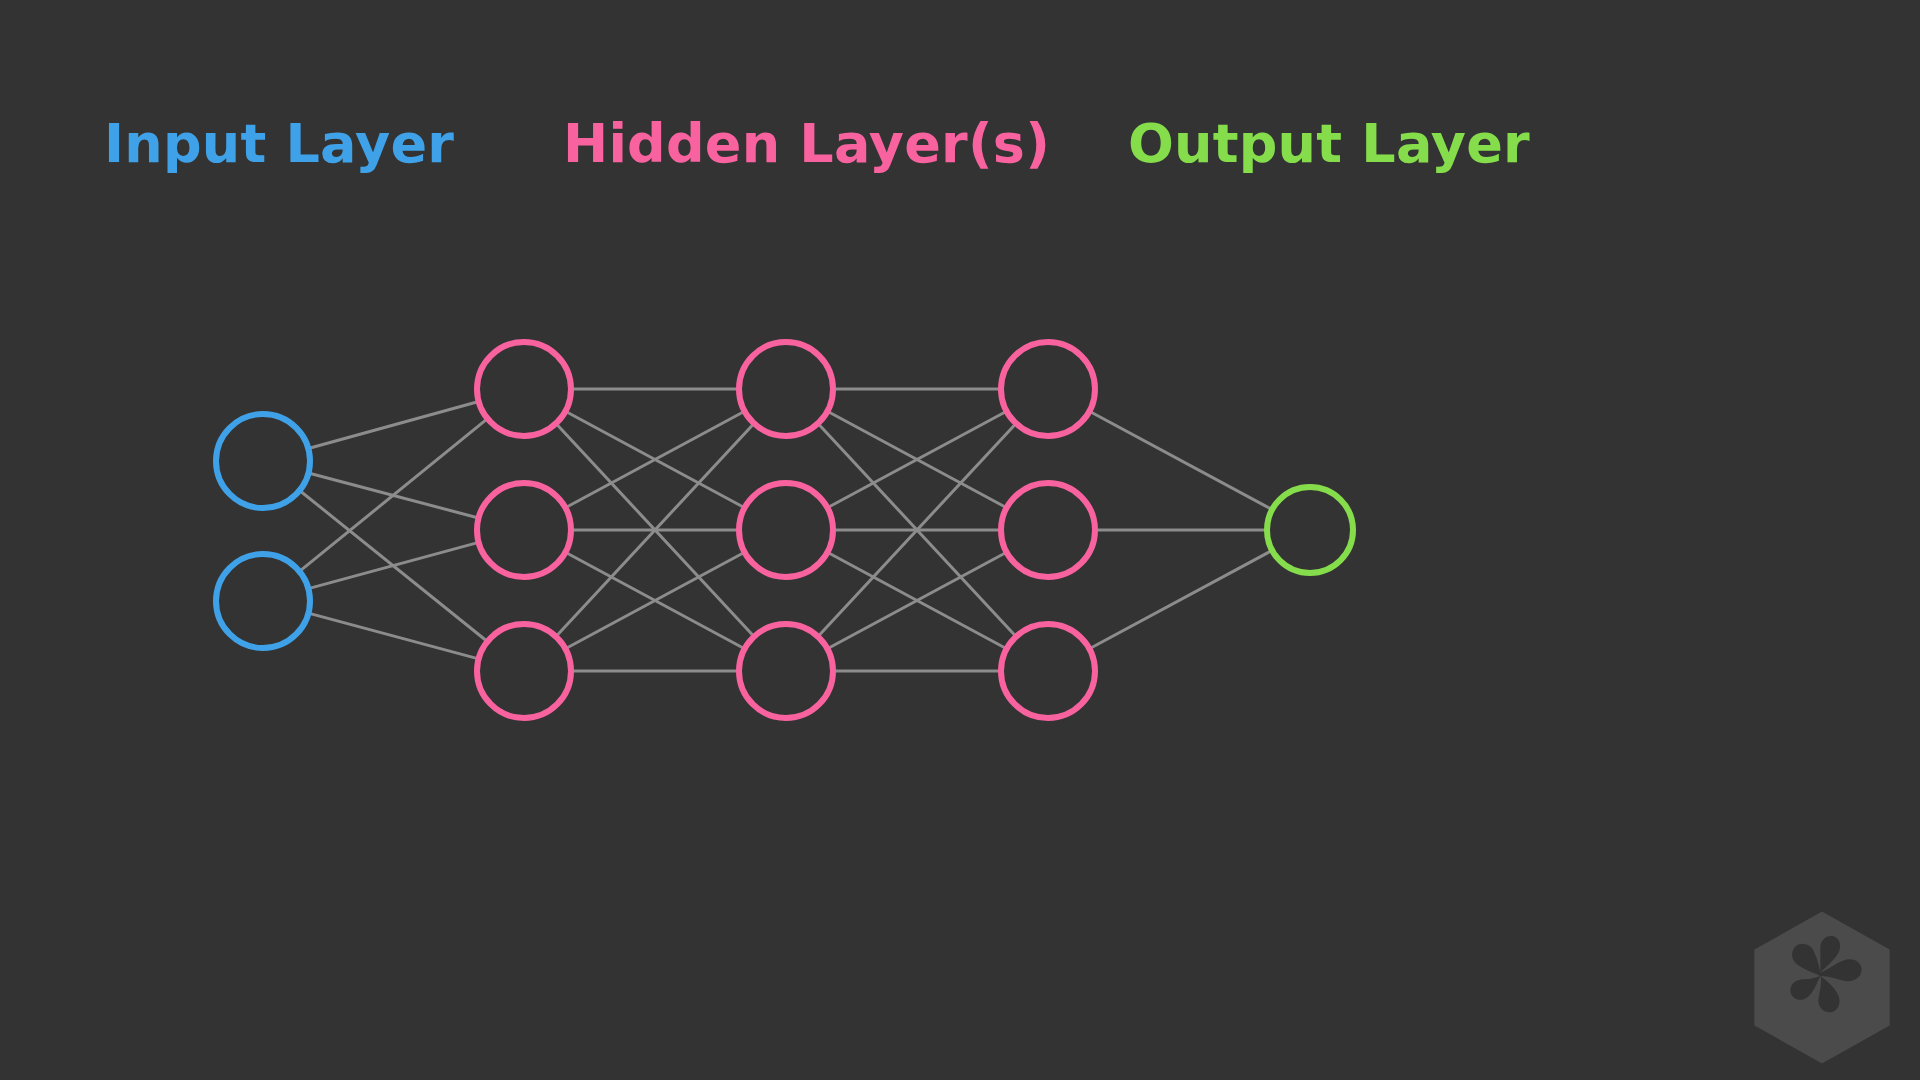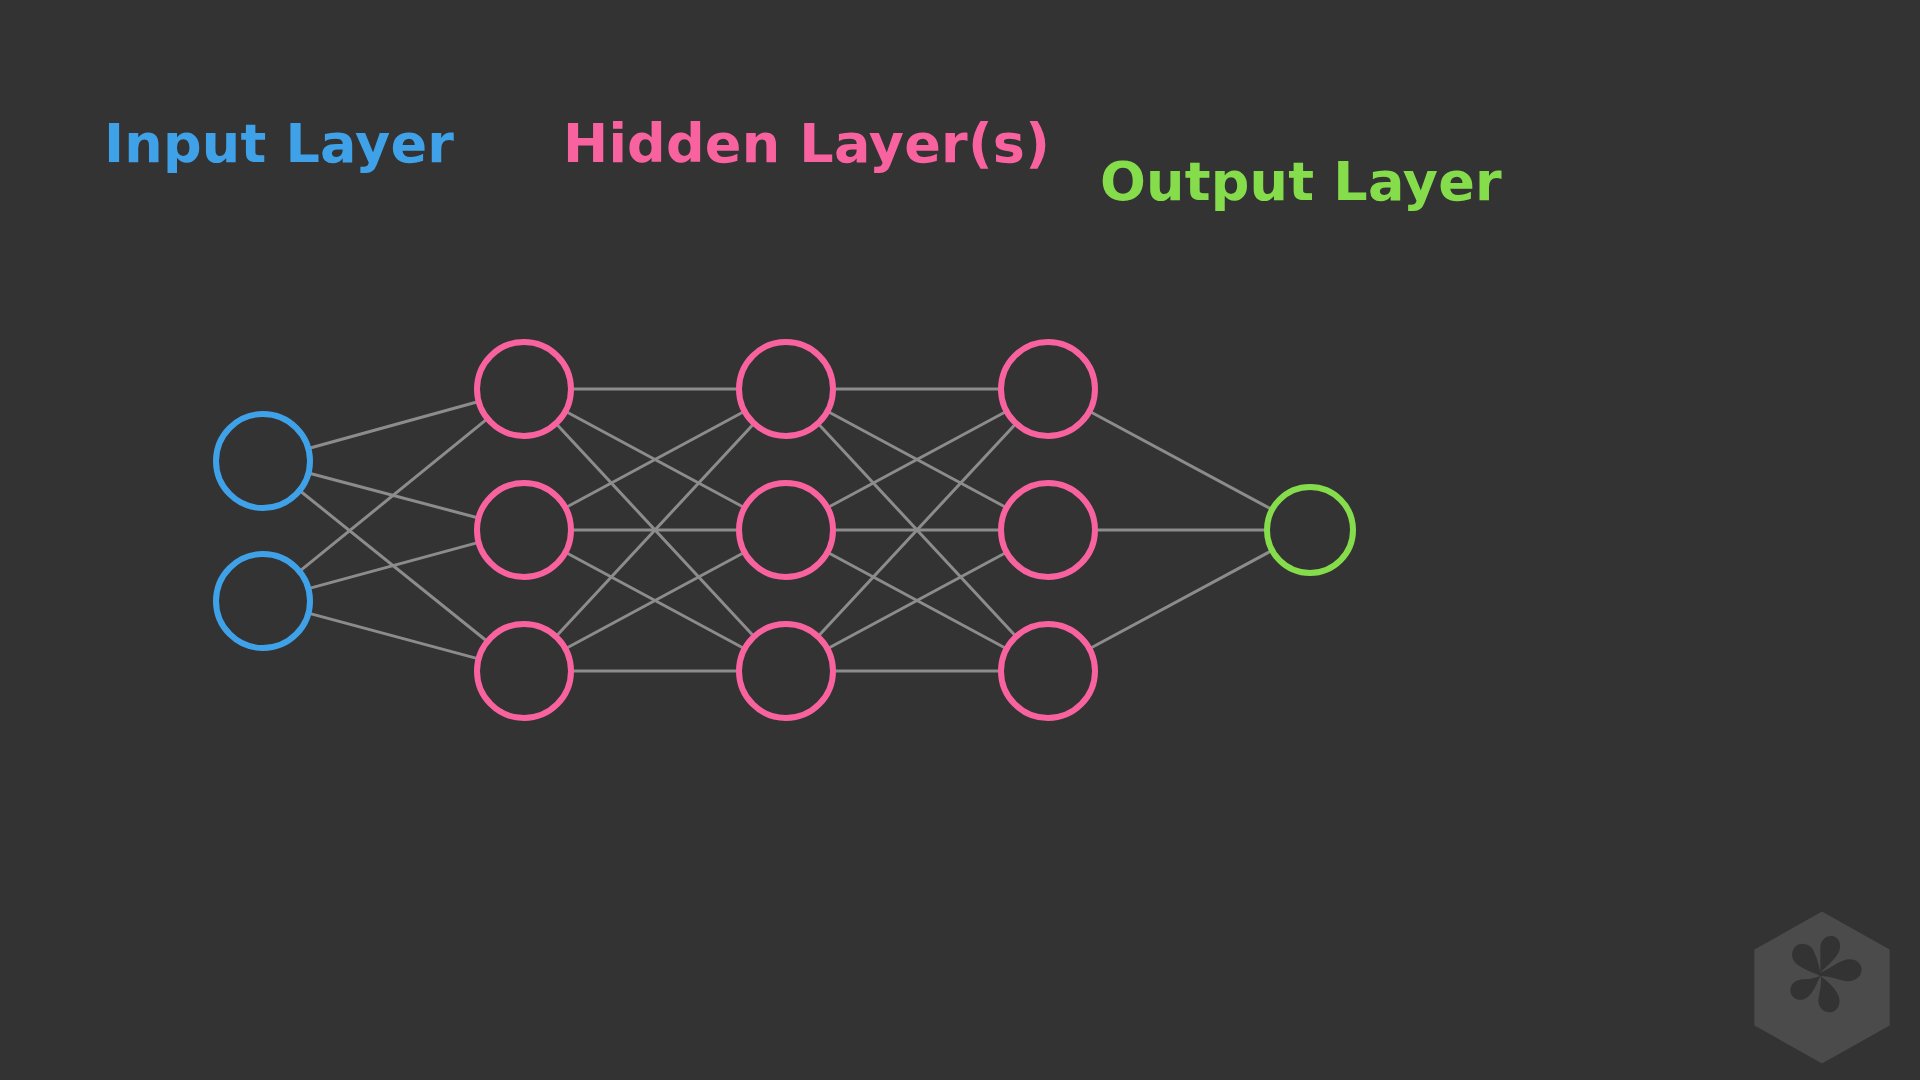--- a/index.html
+++ b/index.html
@@ -28,21 +28,21 @@
     position: absolute;
     font-family: "DejaVu Sans", "Liberation Sans", sans-serif;
     font-weight: bold;
     font-size: 54px;
     letter-spacing: 0.2px;
     white-space: nowrap;
     line-height: 1;
   }
   #label-input  { left: 104px;  top: 117px; }
   #label-hidden { left: 563px;  top: 117px; }
-  #label-output { left: 1100px; top: 117px; margin-top: 38px; }
+  #label-output { left: 1128px; top: 117px; }
   .watermark {
     position: absolute;
     left: 1737px;
     top: 905px;
     width: 170px;
     height: 165px;
     opacity: 1;
   }
 </style>
 </head>

